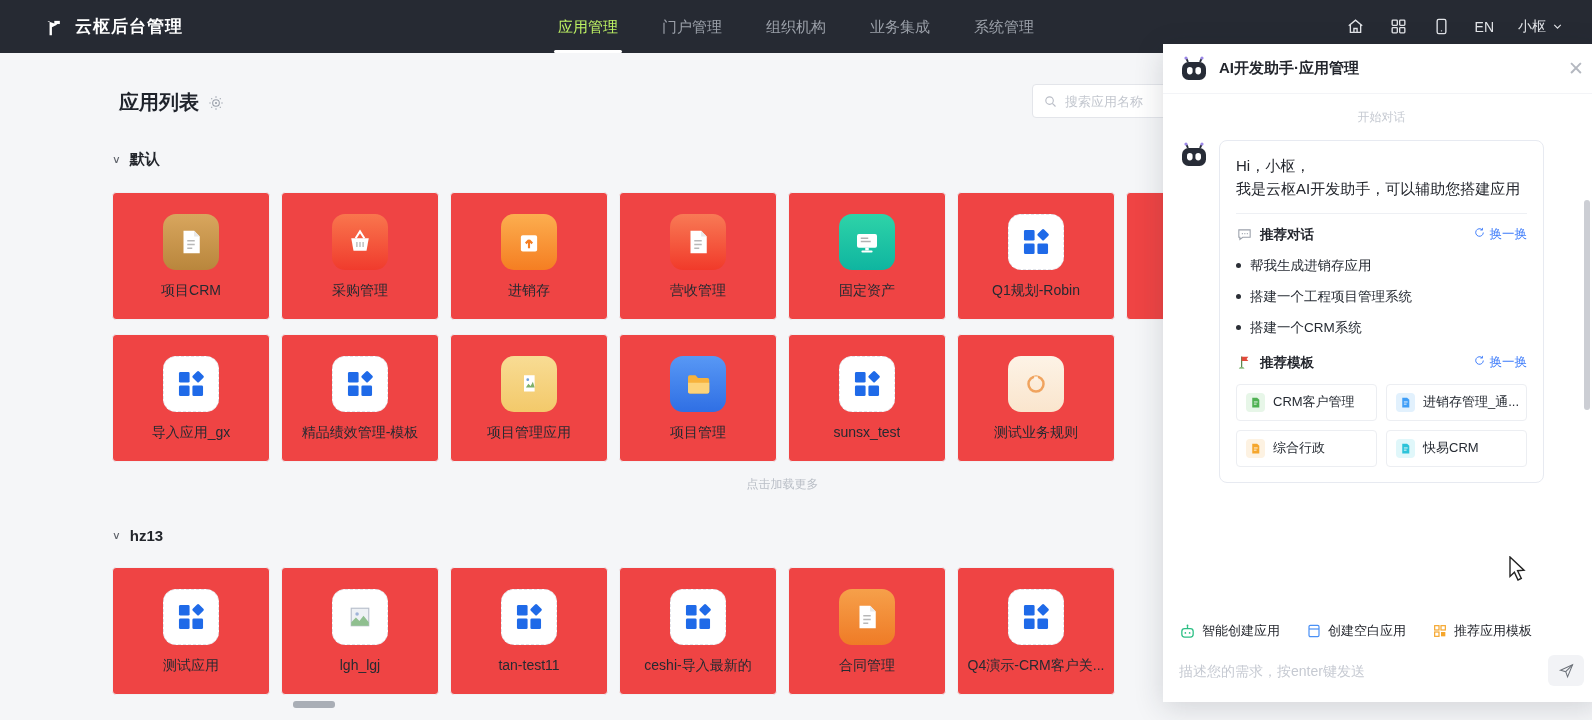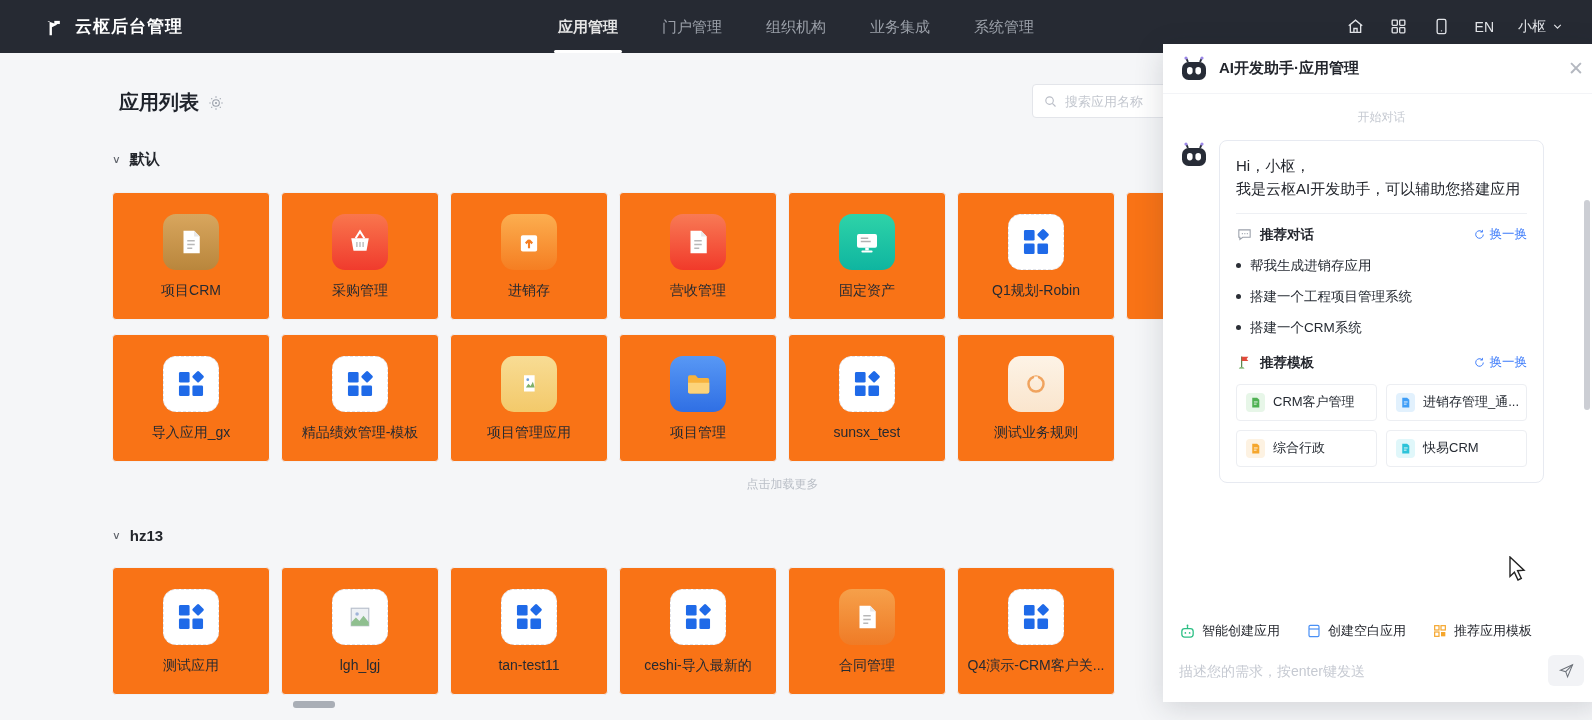--- a/index.html
+++ b/index.html
@@ -6,57 +6,57 @@
   html,body { width:1592px; height:720px; overflow:hidden; }
   body {
     font-family: "Liberation Sans", "DejaVu Sans", sans-serif;
     background:#f5f6f8; position:relative; color:#23262d;
   }
   
   .topnav { height:53px; background:#262a33; display:flex; align-items:center; padding:0 28px 0 44px; position:relative; z-index:2; }
   .brand { display:flex; align-items:center; gap:12px; color:#fff; font-size:17px; font-weight:bold; letter-spacing:1px; }
   .nav-center { position:absolute; left:50%; transform:translateX(-50%); top:0; height:53px; display:flex; gap:44px; }
   .nav-item { color:#9ba0a9; font-size:15px; line-height:53px; position:relative; cursor:pointer; white-space:nowrap; }
-  .nav-item.active { color:#e5e5e5; font-weight:bold; }
+  .nav-item.active { color:#bef264; font-weight:normal; }
   .nav-item.active::after { content:""; position:absolute; left:-4px; right:-4px; bottom:0; height:3px; background:#fff; border-radius:2px; }
   .nav-right { margin-left:auto; display:flex; align-items:center; gap:24px; color:#e3e5e9; }
   .nav-ico { width:19px; height:19px; display:inline-flex; }
   .nav-lang { font-size:14px; }
   .nav-user { font-size:14px; display:flex; align-items:center; gap:5px; }
   
   .main { padding:36px 0 0 112px; }
   .page-head { display:flex; align-items:center; gap:9px;margin-left:7px; }
   .page-title { font-size:20px; font-weight:600; color:#1f232b; }
   .search-box { position:absolute; top:84px; left:1032px; width:210px; height:34px; background:#fff; border:1px solid #e3e5ea; border-radius:4px; display:flex; align-items:center; padding:0 10px; gap:7px; z-index:1; }
   .search-box input { border:none; outline:none; font-size:13px; color:#666; width:150px; background:transparent; }
   .search-box input::placeholder { color:#c3c7cf; }
   .group-head { display:flex; align-items:center; gap:9px; margin:34px 0 23px 0; }
   .group-name { font-size:15px; font-weight:bold; color:#23262c; }
   .chev { color:#5c6068; font-size:12px; transform:scaleY(.85); }
   .app-row { display:flex; gap:11px; margin-bottom:14px; }
-  .app-card { width:158px; height:128px; background:#f97316; border:1px solid #f0f1f4; border-radius:4px; display:flex; flex-direction:column; align-items:center; padding-top:21px; cursor:pointer; flex:none; }
+  .app-card { width:158px; height:128px; background:#ef4444; border:1px solid #f0f1f4; border-radius:4px; display:flex; flex-direction:column; align-items:center; padding-top:21px; cursor:pointer; flex:none; }
   .app-tile { width:56px; height:56px; border-radius:13px; display:flex; align-items:center; justify-content:center; }
   .app-tile.plain { background:#fff; border:1px dashed #e2e4ea; }
   .app-label { margin-top:12px; font-size:14px; color:#262a31; max-width:146px; white-space:nowrap; overflow:hidden; }
   .load-more { width:1341px; text-align:center; color:#b9bec6; font-size:12px; margin:5px 0 10px 0; cursor:pointer; }
   
   .ai-panel { position:absolute; top:44px; left:1163px; width:437px; height:658px; background:#fff; border-radius:0; box-shadow:0 6px 28px rgba(30,35,48,.16); z-index:10; display:flex; flex-direction:column; }
   .ai-head { height:50px; display:flex; align-items:center; gap:10px; padding:0 16px; border-bottom:1px solid #f3f4f7; }
   .ai-title { font-size:15px; font-weight:bold; color:#23262d; }
   .ai-close { margin-left:auto; color:#b4b8c0; font-size:19px; cursor:pointer; line-height:1; }
   .ai-body { flex:1; padding:0 16px; overflow:hidden; }
   .session-tag { text-align:center; color:#c5c9d1; font-size:12px; margin:15px 0 14px; }
   .msg-row { display:flex; gap:10px; align-items:flex-start; }
   .msg-card { width:325px; border:1px solid #e7eaf1; border-radius:8px; padding:13px 16px 15px; background:#fff; }
   .g-bold { font-size:15px; font-weight:normal; color:#23262d; line-height:1.55; }
   .g-body { font-size:13.5px; color:#3c424b; line-height:1.75; margin-top:9px; }
   .divider { border-top:1px solid #eef0f4; margin:12px 0 12px; }
   .sec-row { display:flex; align-items:center; margin-top:12px; }
   .sec-title { font-size:13.5px; font-weight:bold; color:#23262d; margin-left:7px; }
-  .refresh { margin-left:auto; display:flex; align-items:center; gap:4px; color:#3e7cfa; font-size:12.5px; cursor:pointer; }
+  .refresh { margin-left:auto; display:flex; gap:4px; color:#3e7cfa; font-size:12.5px; cursor:pointer; }
   .bullet { display:flex; align-items:center; gap:9px; margin-top:13px; font-size:13.5px; color:#262b33; cursor:pointer; }
   .bullet .dot { width:5px; height:5px; border-radius:50%; background:#2b2f36; flex:none; }
   .chips { display:grid; grid-template-columns:1fr 1fr; gap:9px; margin-top:12px; }
   .chip { height:37px; border:1px solid #eceef2; border-radius:4px; background:#fff; display:flex; align-items:center; gap:8px; padding:0 9px; font-size:13px; color:#262b33; cursor:pointer; white-space:nowrap; overflow:hidden; }
   .chip-ico { width:19px; height:19px; border-radius:4px; flex:none; display:flex; align-items:center; justify-content:center; }
   .ai-foot { padding:0 16px 16px; }
   .quick-row { display:flex; align-items:center; gap:26px; margin-bottom:15px; }
   .quick { display:flex; align-items:center; gap:6px; font-size:13px; color:#23262d; cursor:pointer;margin-top:48px; }
   .input-row { display:flex; gap:10px; }
   .ai-input { flex:1; border:none; outline:none; font-size:14px; color:#333; }

